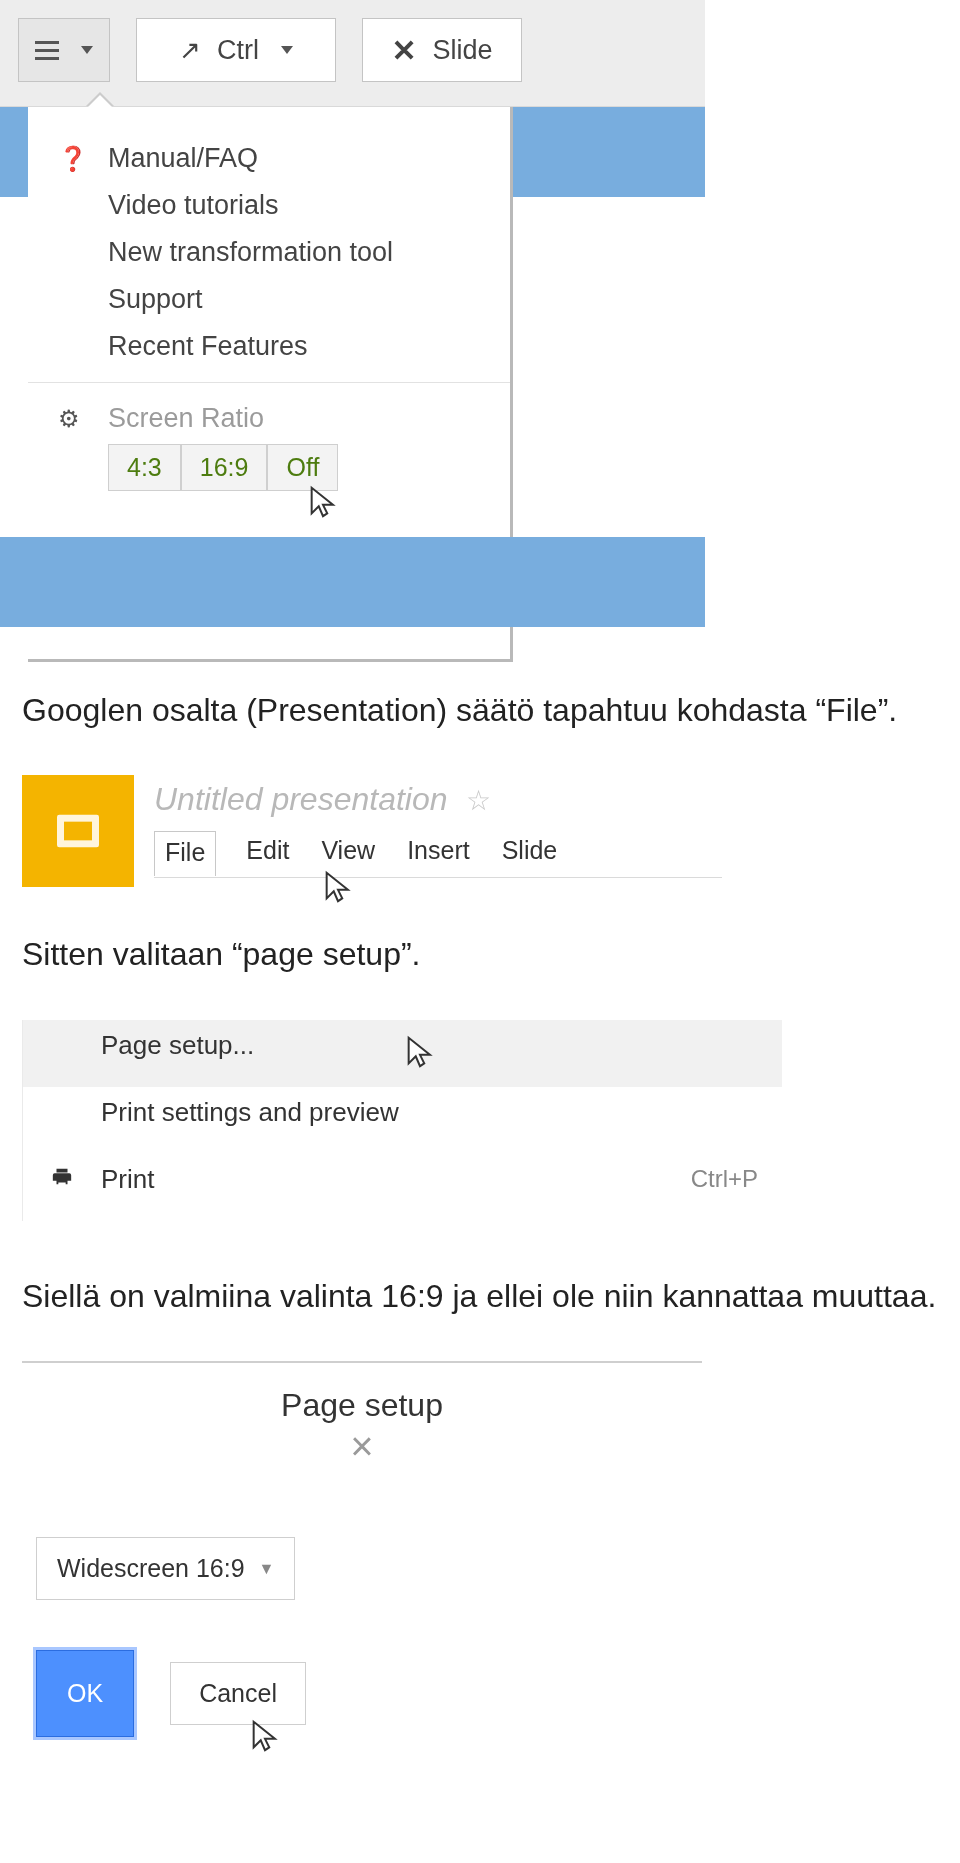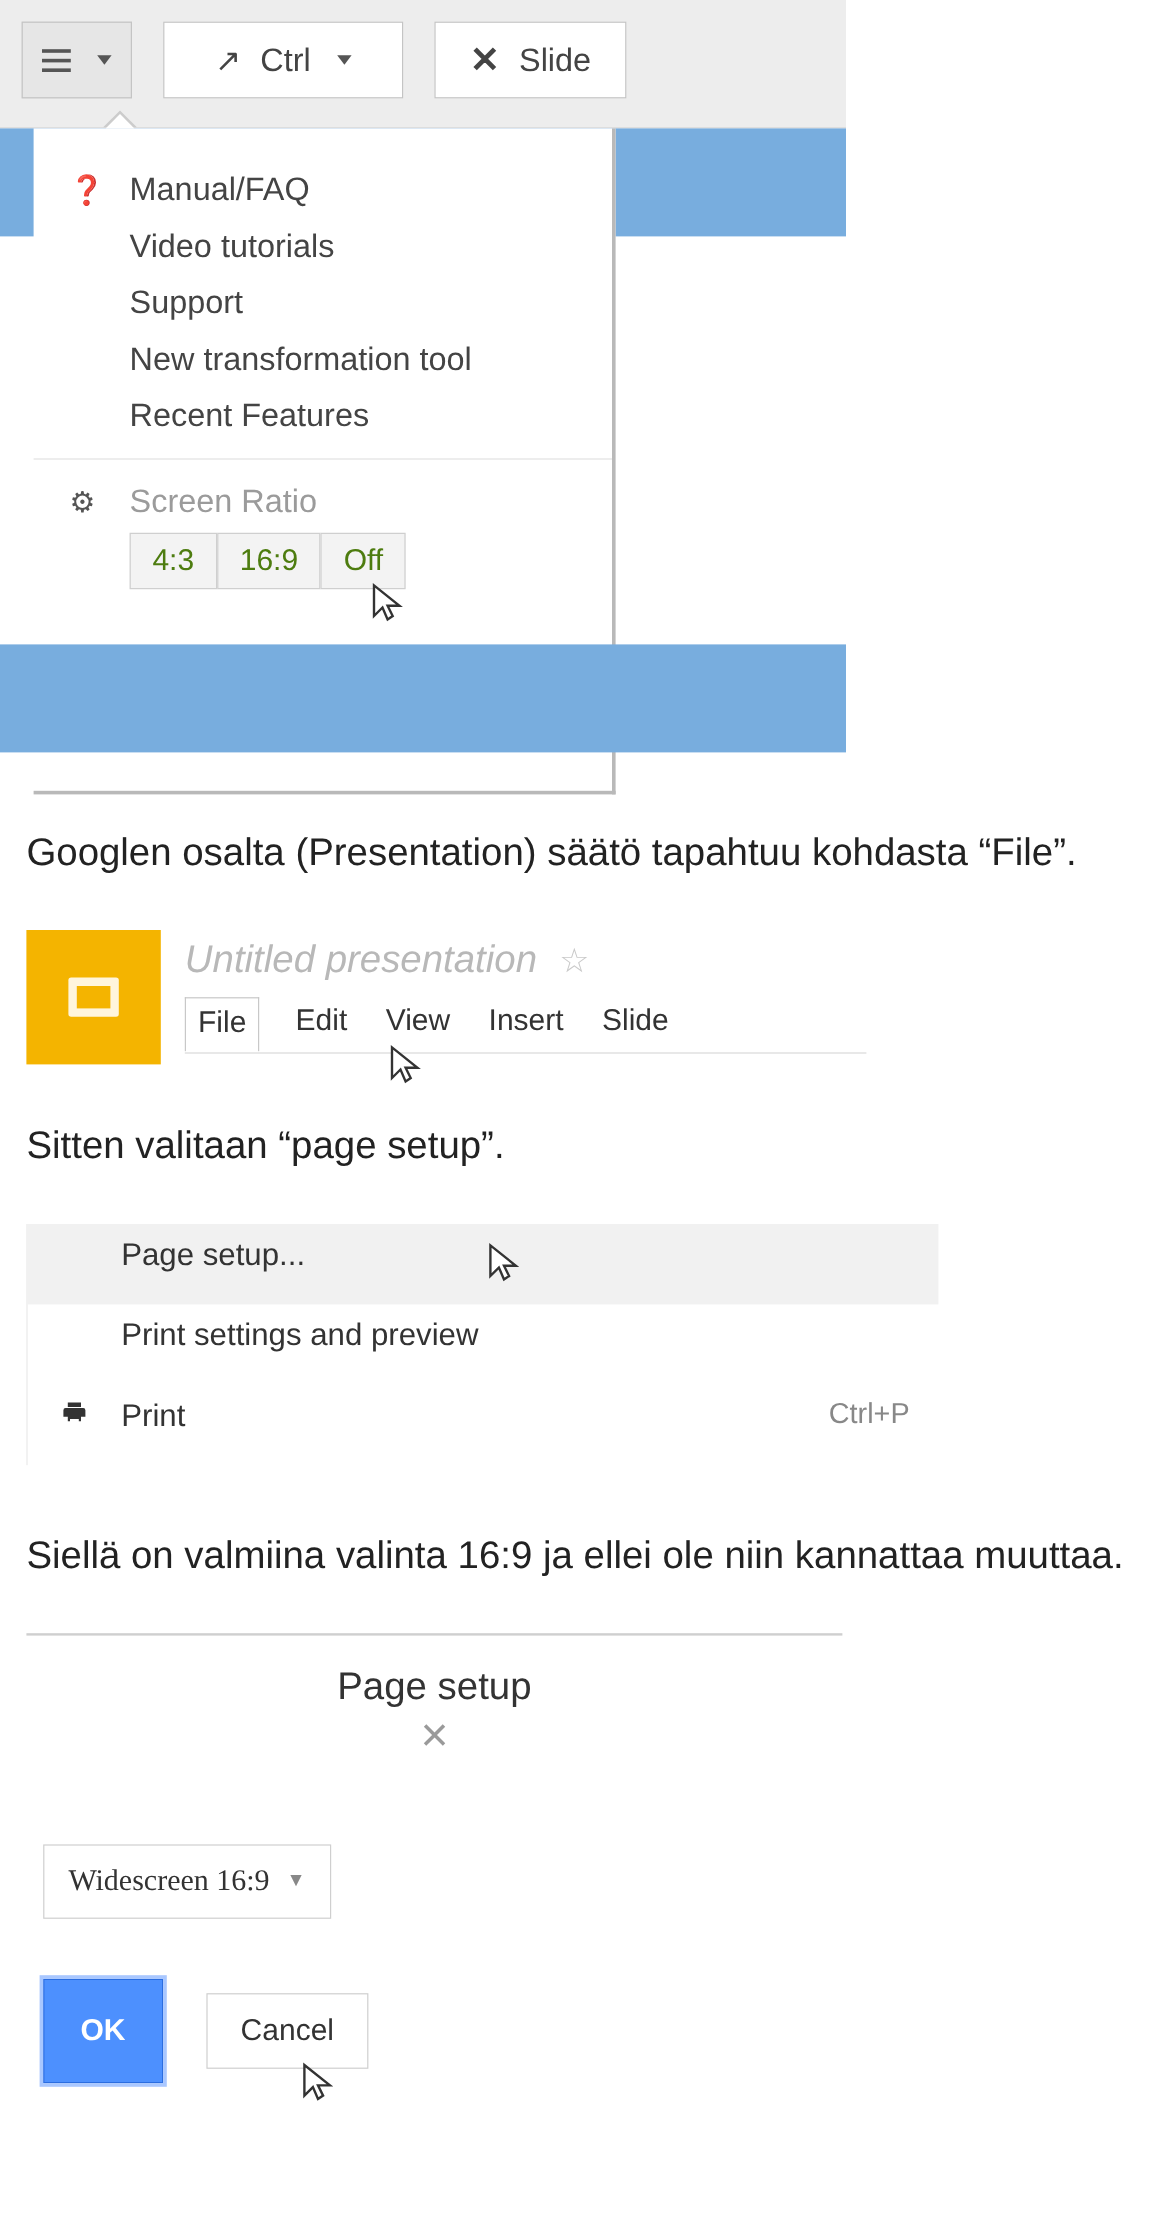--- a/index.html
+++ b/index.html
@@ -101,24 +101,24 @@
   .fm-item .fmicon{position:absolute;left:28px;top:12px;font-size:22px;color:#333;}
   .fm-item .shortcut{margin-left:auto;color:#888;font-size:24px;}
   .fm-cursor{margin-left:380px; margin-top:-52px;}
 
   
   .scrn4{width:680px; margin:20px 22px; border-top:2px solid #cfcfcf;}
   .ps-wrap{padding:24px 14px;}
   .ps-top{display:flex;justify-content:space-between;align-items:center;flex-direction:column;}
   .ps-title{font-size:32px;color:#333;}
   .ps-close{font-size:40px;color:#9a9a9a;}
-  .ps-select{border:1px solid #cfcfcf;display:inline-flex;align-items:center;padding:16px 20px;font-size:25px;color:#333;margin-top:68px;gap:14px;font-family:Liberation Serif, serif;}
+  .ps-select{border:1px solid #cfcfcf;display:inline-flex;align-items:center;padding:16px 20px;font-size:25px;color:#333;margin-top:68px;gap:14px;}
   .ps-select .dd-caret{font-size:16px;color:#888;}
   .ps-actions{display:flex;gap:36px;align-items:center;margin-top:50px;}
-  .ps-ok{background:#4d90fe;color:#fff;border:1px solid #2b6de0;outline:3px solid #a9c7ff;font-size:25px;font-weight:bold;padding:28px 30px;}
+  .ps-ok{background:#4d90fe;color:#fff;border:1px solid #2b6de0;outline:3px solid #a9c7ff;font-size:25px;font-weight:normal;padding:28px 30px;}
   .ps-cancel{border:1px solid #cfcfcf;background:#fff;font-size:25px;color:#333;padding:16px 28px;}
   .ps-cursor{margin-left:212px;margin-top:-18px;}
 
 </style>
 </head>
 <body>
 
 <svg width="0" height="0" style="position:absolute">
   <symbol id="cursor" viewBox="0 0 24 24">
     <path d="M4 2 L4 20 L9 15 L12 22 L15 20 L12 14 L19 14 Z" fill="#fff" stroke="#333" stroke-width="1.4"></path>
@@ -155,22 +155,22 @@
     <div class="blueband"></div>
     <div class="dropdown-wrap">
       <div class="dropdown-panel" style="position:relative">
         <div class="tri-border"></div>
           <div class="tri"></div>
         <div class="dd-row">
           <span class="leadicon">❓</span>
           <span>Manual/FAQ</span>
         </div>
         <div class="dd-row"><span>Video tutorials</span></div>
+        <div class="dd-row"><span>New transformation tool</span></div>
         <div class="dd-row"><span>Support</span></div>
-        <div class="dd-row"><span>New transformation tool</span></div>
         <div class="dd-row"><span>Recent Features</span></div>
 
         <div class="dd-sep"></div>
 
         <div class="dd-row dd-faded">
           <span class="leadicon">⚙</span>
           <span>Screen Ratio</span>
           <div class="ratio-btns">
             <div class="rb">4:3</div>
             <div class="rb">16:9</div>

